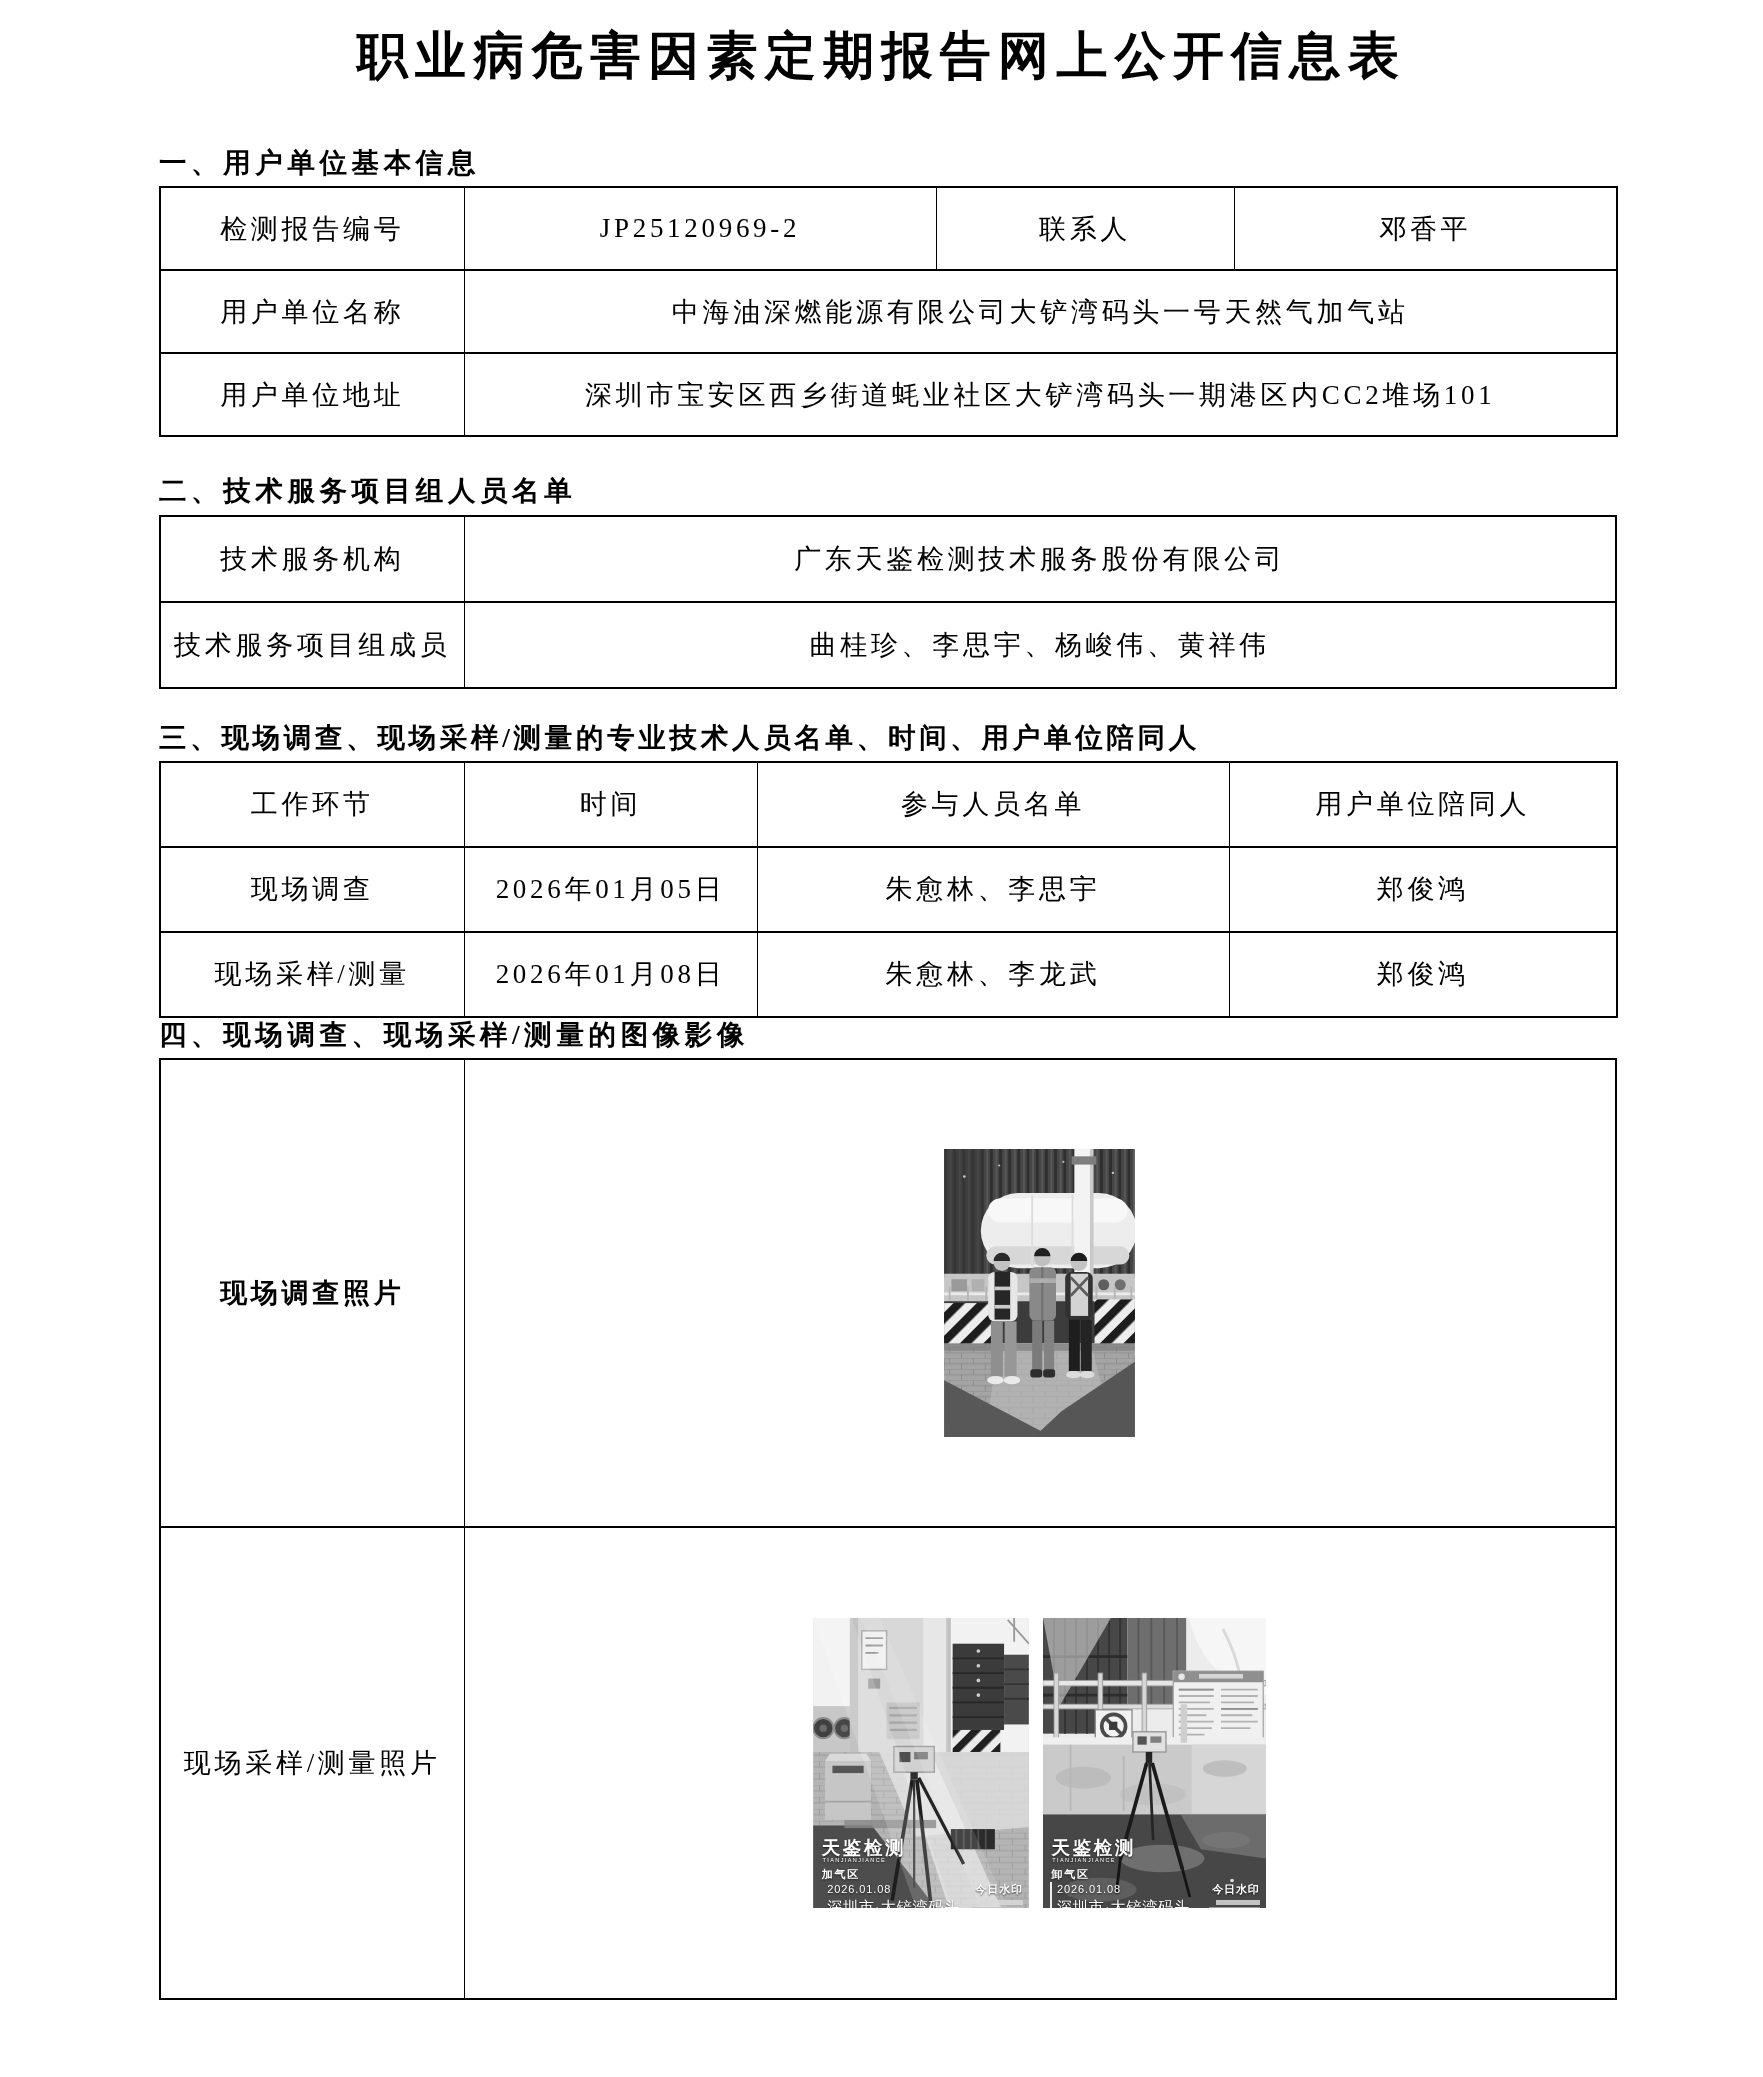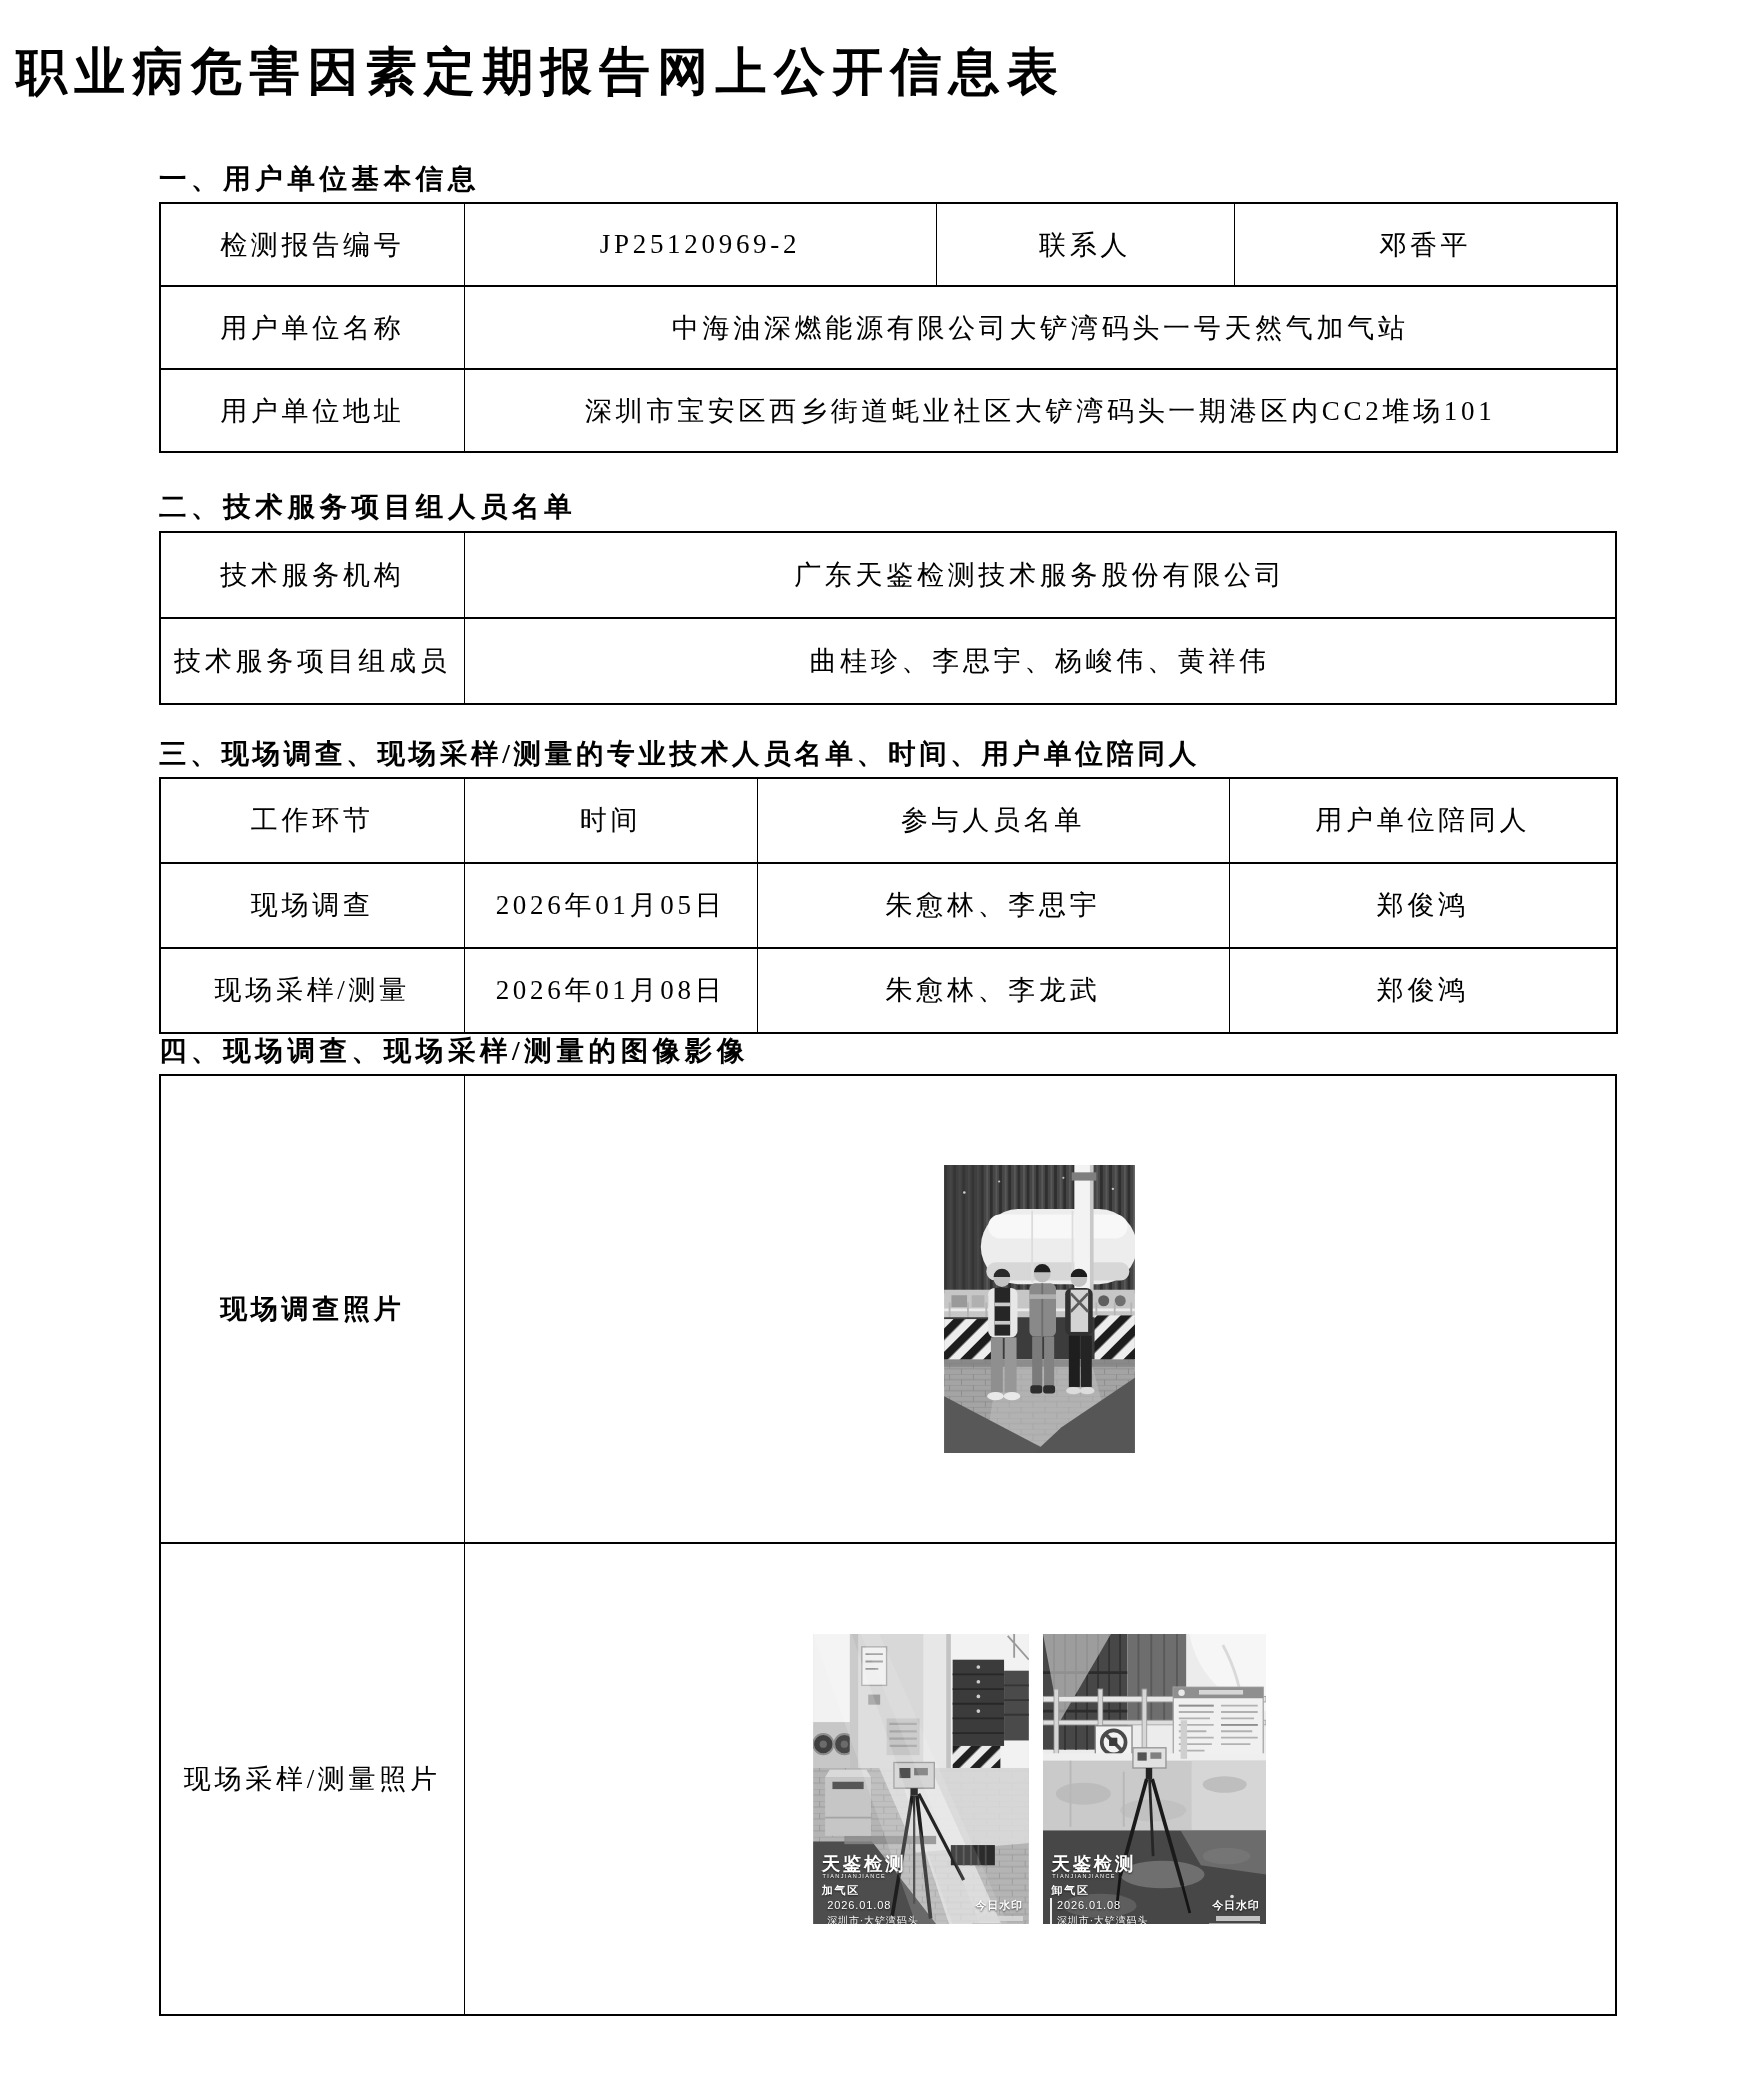--- a/index.html
+++ b/index.html
@@ -1,18 +1,18 @@
 <!DOCTYPE html>
 <html style="font-size:14.7px"><head>
 <meta charset="utf-8">
 <style>
   html,body{margin:0;padding:0;background:#ffffff;}
   .page{position:relative;width:1763px;height:2077px;background:#fff;color:#000;
         font-family:"Liberation Serif",serif;overflow:hidden;}
-  .title{margin:16px;padding-top:26px;font-size:51px;line-height:61px;
+  .title{margin:0;padding-top:26px;text-align:center;font-size:51px;line-height:61px;
          font-weight:bold;letter-spacing:7.3px;}
   .content{margin-left:159px;width:1456px;}
   h2.sec{font-size:27.5px;line-height:33px;font-weight:bold;letter-spacing:4.6px;margin:0;}
   #h-s1{margin-top:59px;}
   #h-s2{margin-top:37px;}
   #h-s3{margin-top:32px;letter-spacing:3.7px;}
   #h-s4{}
   table.tbl{border-collapse:collapse;table-layout:fixed;width:1456px;margin-top:7.3px;
             border:2.8px solid #000;}
   table.tbl td{border-style:solid;border-color:#000;border-width:2.8px 1.8px;
@@ -27,21 +27,21 @@
   .photo{position:relative;overflow:hidden;background:#e8e8e8;}
   .photo svg{display:block;}
   
   .wm{position:absolute;left:0;top:0;right:0;bottom:0;pointer-events:none;color:#fff;
       font-family:"Liberation Sans",sans-serif;text-align:left;}
   .wm>div{position:absolute;text-shadow:0 0.9px 1.8px rgba(0,0,0,0.65);white-space:nowrap;}
   .wm-brand{left:8.3px;top:217px;font-size:18.4px;font-weight:bold;letter-spacing:2.8px;}
   .wm-brand-sub{left:9.2px;top:239px;font-size:5.5px;letter-spacing:1.4px;}
   .wm-area{left:8.3px;top:249px;font-size:11px;font-weight:bold;letter-spacing:1.8px;}
   .wm-date{left:13.8px;top:265px;font-size:11px;letter-spacing:0.9px;}
-  .wm-loc{left:13.8px;top:280px;font-size:10px;letter-spacing:0.9px;}
+  .wm-loc{left:13.8px;top:280px;font-size:15px;letter-spacing:0.9px;}
   .wm-pipe{left:6.4px;top:264px;width:2.8px;height:29px;background:#fff;opacity:.9;}
   .wm-right{right:6.4px;top:264px;text-align:right;}
   .wm-app{font-size:11px;font-weight:bold;letter-spacing:0.9px;}
   .wm-app-bar{margin-top:2.8px;margin-left:auto;width:44px;height:5.5px;background:#d8d8d8;opacity:.85;}
   .wm-app-bar2{margin-top:1.8px;margin-left:auto;width:51px;height:4.6px;background:#bdbdbd;opacity:.7;}
 </style>
 </head>
 <body>
 
 <div class="page">

